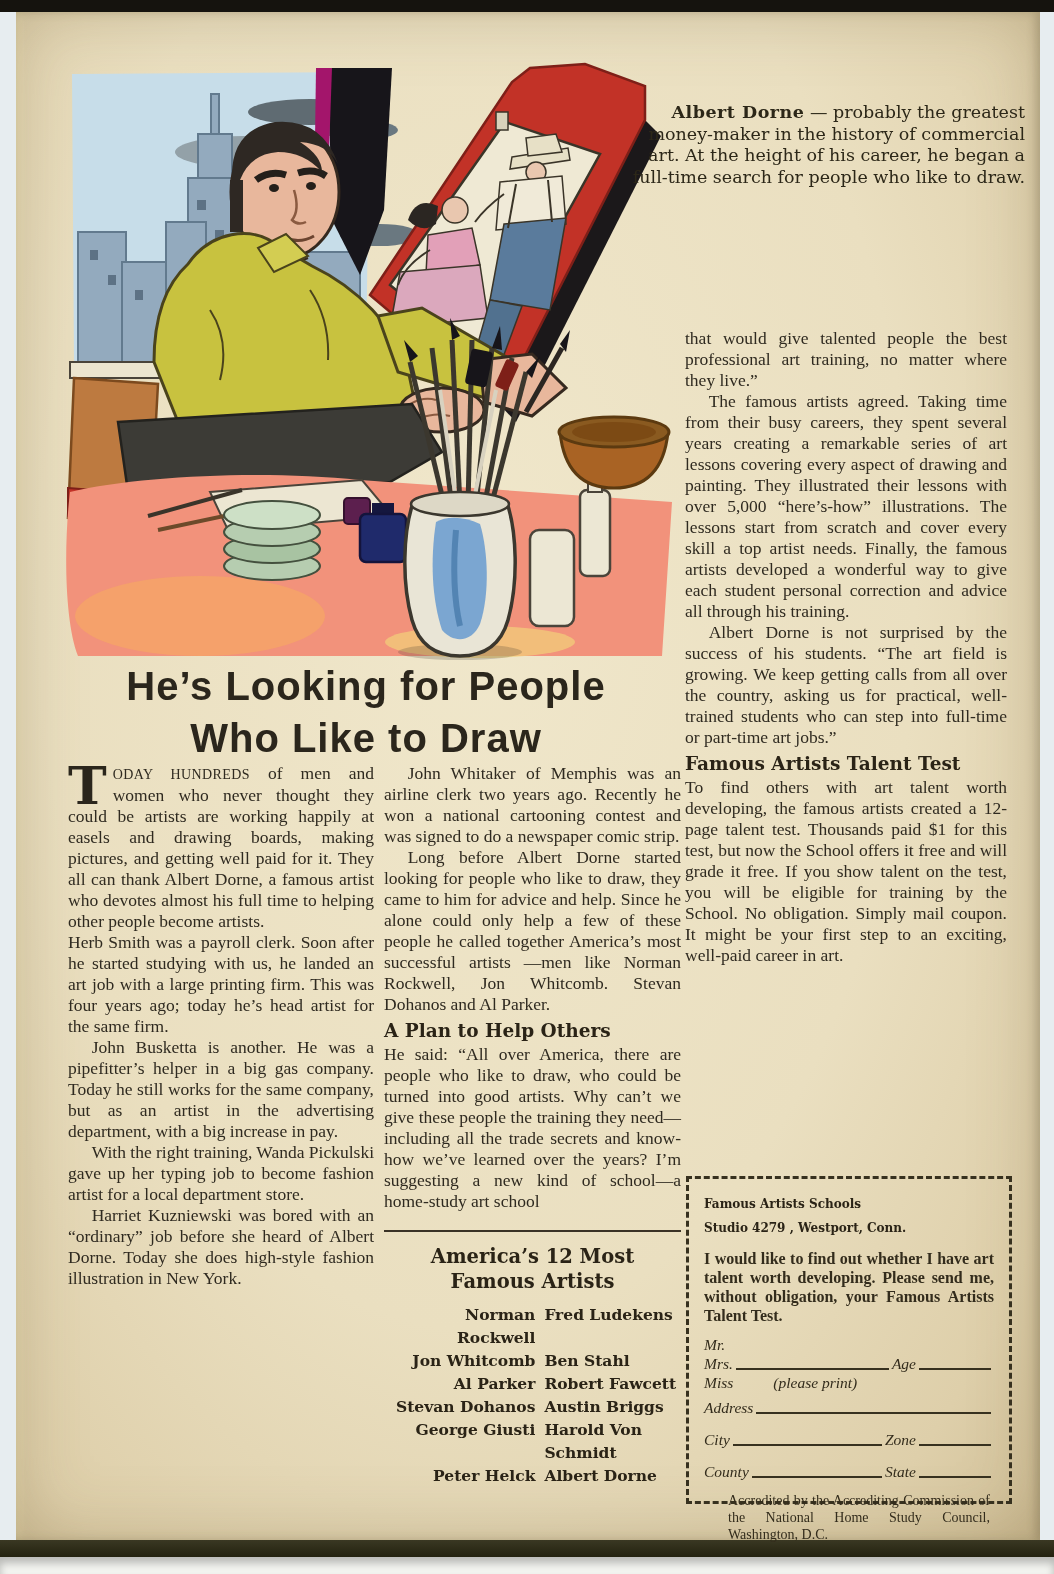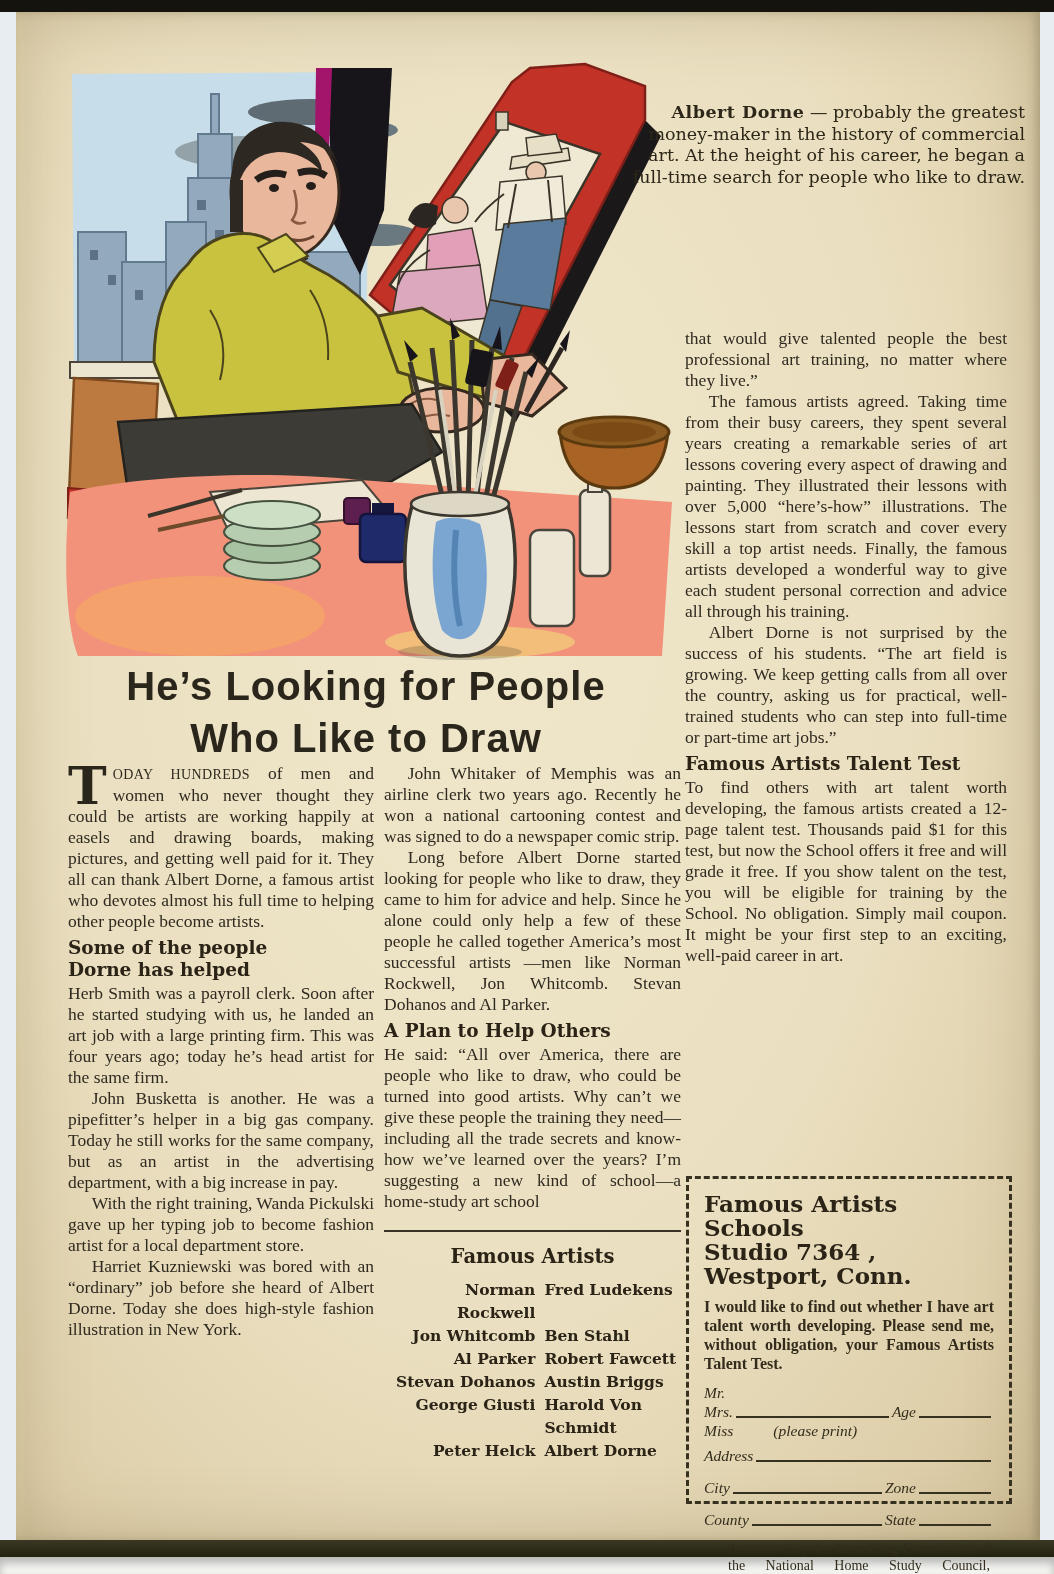--- a/index.html
+++ b/index.html
@@ -43,21 +43,21 @@
   .fa-box{margin-top:18px;border-top:2px solid #3a3226;padding-top:12px;}
   .fa-title{text-align:center;font-family:"DejaVu Serif", serif;font-weight:bold;font-size:19.5px;line-height:25px;color:#2a2316;}
   .fa-names{margin-top:9px;display:grid;grid-template-columns:54% 46%;font-family:"DejaVu Serif", serif;font-weight:bold;font-size:15.5px;line-height:23px;color:#2a2316;}
   .fa-left{text-align:right;padding-right:9px;}
   .fa-right{text-align:left;}
 
   .coupon{
     left:670px;top:1164px;width:326px;height:328px;box-sizing:border-box;
     border:3px dashed #37311f;padding:13px 15px 8px;
   }
-  .coupon-title{font-family:"DejaVu Serif", serif;font-weight:bold;font-size:23px;line-height:24px;color:#2a2316;}
+  .coupon-title{font-family:"DejaVu Serif", serif;font-weight:bold;font-size:12px;line-height:24px;color:#2a2316;}
   .coupon-body{font-size:16px;line-height:19px;margin-top:9px;text-align:justify;font-weight:bold;color:#332c1c;}
   .frow{display:flex;align-items:flex-end;font-style:italic;font-size:15.5px;line-height:19px;color:#332c1c;}
   .fline{flex:1 1 auto;border-bottom:2px solid #37311f;margin:0 3px 3px 3px;height:1px;}
   .fline.short{flex:0 0 72px;}
   .mt10{margin-top:10px;} .mt6{margin-top:6px;} .mt14{margin-top:13px;}
   .pp-note{font-style:italic;margin-left:40px;}
   .accred{margin-top:11px;font-size:14px;line-height:17px;text-align:justify;padding:0 4px 0 24px;color:#332c1c;}
 </style>
 </head>
 <body>
@@ -215,38 +215,35 @@
   <div class="abs headline">
     <div>He’s Looking for People</div>
     <div>Who Like to Draw</div>
   </div>
 
   <div class="abs bodytext col1">
     <p class="p">
       <span class="dropcap">T</span>
       <span class="smallcaps">ODAY HUNDREDS</span><span> of men and women who never thought they could be artists are working happily at easels and drawing boards, making pictures, and getting well paid for it. They all can thank Albert Dorne, a famous artist who devotes almost his full time to helping other people become artists.</span>
     </p>
-    <div class="subhead">
-      <div>Some of the people</div>
-      <div>Dorne has helped</div>
-    </div>
     <p class="p">Herb Smith was a payroll clerk. Soon after he started studying with us, he landed an art job with a large printing firm. This was four years ago; today he’s head artist for the same firm.</p>
     <p class="p ind">John Busketta is another. He was a pipefitter’s helper in a big gas company. Today he still works for the same company, but as an artist in the advertising department, with a big increase in pay.</p>
     <p class="p ind">With the right training, Wanda Pickulski gave up her typing job to become fashion artist for a local department store.</p>
     <p class="p ind">Harriet Kuzniewski was bored with an “ordinary” job before she heard of Albert Dorne. Today she does high-style fashion illustration in New York.</p>
   </div>
 
   <div class="abs bodytext col2">
     <p class="p ind">John Whitaker of Memphis was an airline clerk two years ago. Recently he won a national cartooning contest and was signed to do a newspaper comic strip.</p>
     <p class="p ind">Long before Albert Dorne started looking for people who like to draw, they came to him for advice and help. Since he alone could only help a few of these people he called together America’s most successful artists —men like Norman Rockwell, Jon Whitcomb. Stevan Dohanos and Al Parker.</p>
     <div class="subhead">A Plan to Help Others</div>
     <p class="p">He said: “All over America, there are people who like to draw, who could be turned into good artists. Why can’t we give these people the training they need—including all the trade secrets and know-how we’ve learned over the years? I’m suggesting a new kind of school—a home-study art school</p>
 
     <div class="fa-box">
       <div class="fa-title">
+        <div>America’s 12 Most</div>
         <div>Famous Artists</div>
       </div>
       <div class="fa-names">
         <div class="fa-left">Norman Rockwell</div>
         <div class="fa-right">Fred Ludekens</div>
         <div class="fa-left">Jon Whitcomb</div>
         <div class="fa-right">Ben Stahl</div>
         <div class="fa-left">Al Parker</div>
         <div class="fa-right">Robert Fawcett</div>
         <div class="fa-left">Stevan Dohanos</div>
@@ -263,21 +260,21 @@
     <p class="p">that would give talented people the best professional art training, no matter where they live.”</p>
     <p class="p ind">The famous artists agreed. Taking time from their busy careers, they spent several years creating a remarkable series of art lessons covering every aspect of drawing and painting. They illustrated their lessons with over 5,000 “here’s-how” illustrations. The lessons start from scratch and cover every skill a top artist needs. Finally, the famous artists developed a wonderful way to give each student personal correction and advice all through his training.</p>
     <p class="p ind">Albert Dorne is not surprised by the success of his students. “The art field is growing. We keep getting calls from all over the country, asking us for practical, well-trained students who can step into full-time or part-time art jobs.”</p>
     <div class="subhead">Famous Artists Talent Test</div>
     <p class="p">To find others with art talent worth developing, the famous artists created a 12-page talent test. Thousands paid $1 for this test, but now the School offers it free and will grade it free. If you show talent on the test, you will be eligible for training by the School. No obligation. Simply mail coupon. It might be your first step to an exciting, well-paid career in art.</p>
   </div>
 
   <div class="abs coupon">
     <div class="coupon-title">
       <div>Famous Artists Schools</div>
-      <div>Studio 7364 , Westport, Conn.</div>
+      <div>Studio 4279 , Westport, Conn.</div>
     </div>
     <div class="coupon-body">I would like to find out whether I have art talent worth developing. Please send me, without obligation, your Famous Artists Talent Test.</div>
 
     <div class="frow mt10">
       <span>Mr.</span>
     </div>
     <div class="frow">
       <span>Mrs.</span>
       <span class="fline"></span>
       <span>Age</span>

